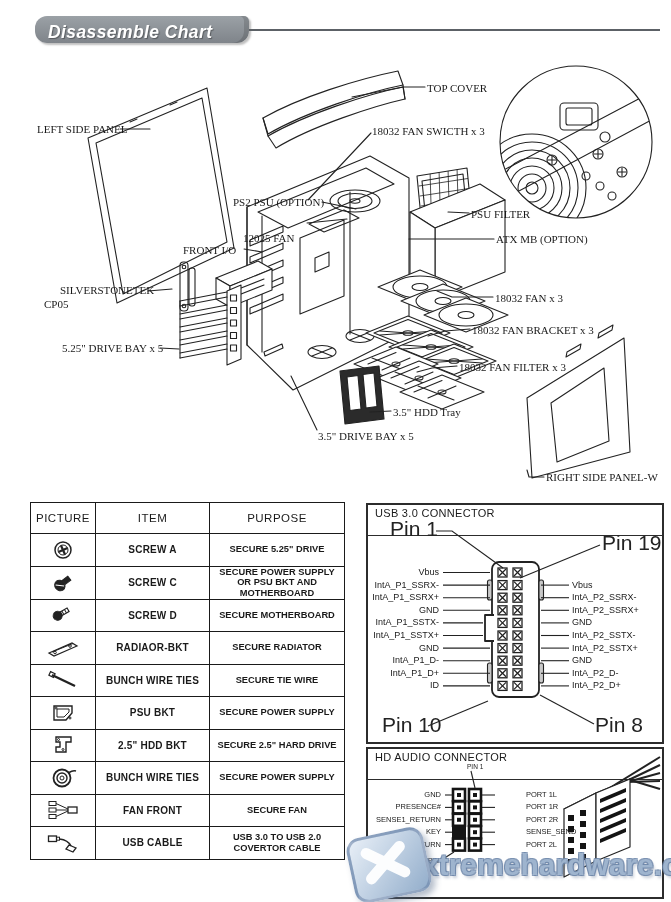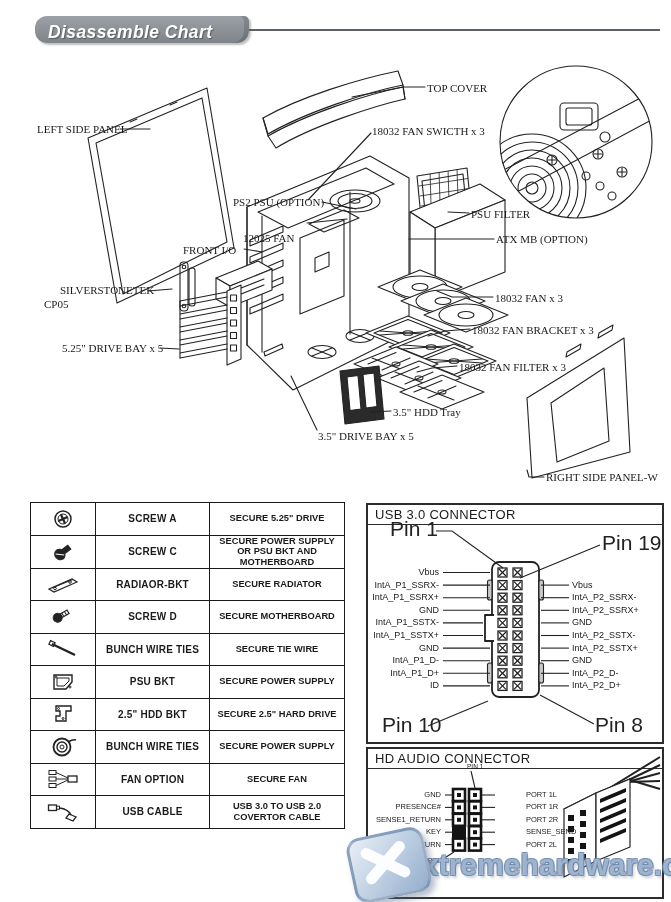--- a/index.html
+++ b/index.html
@@ -21,21 +21,21 @@
   .parts{position:absolute;left:30px;top:502px;border-collapse:collapse;table-layout:fixed;width:314px;}
   .parts th,.parts td{border:1.6px solid #1a1a1a;text-align:center;vertical-align:middle;
     padding:0 2px;overflow:hidden;}
   .parts th{height:30px;font-size:11.5px;font-weight:400;letter-spacing:.5px;}
   .parts td{height:31.5px;}
   .td-item{font-size:10px;font-weight:bold;letter-spacing:.2px;}
   .td-purpose{font-size:9.3px;font-weight:bold;line-height:1.15;}
   .td-pic svg{display:block;margin:0 auto;}
   
   .panel{position:absolute;background:#fff;border:2px solid #2c2c2c;overflow:hidden;}
-  .panel-h{font-size:13px;letter-spacing:.3px;padding:2px 0 2px 7px;border-bottom:1.5px solid #2c2c2c;}
+  .panel-h{font-size:11px;letter-spacing:.3px;padding:2px 0 16px 7px;border-bottom:1.5px solid #2c2c2c;}
   .pinbig{position:absolute;font-size:21px;color:#222;white-space:nowrap;}
   .usbL{position:absolute;right:223px;font-size:9px;white-space:nowrap;}
   .usbR{position:absolute;left:204px;font-size:9px;white-space:nowrap;}
   .audL{position:absolute;right:221px;font-size:7.5px;white-space:nowrap;}
   .audR{position:absolute;left:131px;font-size:7.5px;white-space:nowrap;margin-left:27px;}
   .tinylbl{position:absolute;font-size:6.5px;white-space:nowrap;}
   
   .wm{position:absolute;left:350px;top:832px;display:flex;align-items:center;z-index:9;}
   .wm-logo{width:72px;height:60px;border-radius:14px;transform:rotate(-12deg);
     background:linear-gradient(135deg,#e8eff7 0%,#c2d2e4 45%,#93aecb 100%);
@@ -318,20 +318,25 @@
 <span class="lbl" style="left:318px;top:430px">3.5" DRIVE BAY x 5</span>
 <span class="lbl" style="left:546px;top:471px">RIGHT SIDE PANEL-W</span>
 
 <table class="parts">
   <colgroup>
       <col style="width:65px">
       <col style="width:114px">
       <col style="width:135px">
     </colgroup>
   <tbody>
+      <tr>
+    <th>PICTURE</th>
+    <th>ITEM</th>
+    <th>PURPOSE</th>
+  </tr>
   <tr>
     <td class="td-pic">
           <svg width="34" height="24" viewBox="0 0 34 24" stroke="#222" fill="none">
             <circle cx="17" cy="12" r="8" stroke-width="1.5"></circle>
             <circle cx="17" cy="12" r="5" stroke-width="1"></circle>
             <g stroke-width="2.2">
               <line x1="12.5" y1="14" x2="21.5" y2="10"></line>
               <line x1="15" y1="7.5" x2="19" y2="16.5"></line>
             </g>
           </svg>
@@ -348,42 +353,42 @@
               <line x1="10" y1="9" x2="16" y2="15" stroke="#fff"></line>
             </g>
           </svg>
         </td>
     <td class="td-item">SCREW C</td>
     <td class="td-purpose">SECURE POWER SUPPLY OR PSU BKT AND MOTHERBOARD</td>
   </tr>
   <tr>
     <td class="td-pic">
           <svg width="34" height="24" viewBox="0 0 34 24" stroke="#222" fill="none">
-            <polygon points="3,17 26,7 31,10 8,20" stroke-width="1.2"></polygon>
-            <line x1="6" y1="16" x2="27" y2="7.5"></line>
-            <circle cx="9" cy="16.5" r="1.3"></circle>
-            <circle cx="24" cy="10" r="1.3"></circle>
-          </svg>
-        </td>
-    <td class="td-item">RADIAOR-BKT</td>
-    <td class="td-purpose">SECURE RADIATOR</td>
-  </tr>
-  <tr>
-    <td class="td-pic">
-          <svg width="34" height="24" viewBox="0 0 34 24" stroke="#222" fill="none">
             <g transform="rotate(-30 17 12)">
               <circle cx="12" cy="10" r="4.5" fill="#222"></circle>
               <rect x="16" y="8" width="8" height="4" stroke-width="1.2"></rect>
               <line x1="18" y1="8" x2="18" y2="12"></line>
               <line x1="21" y1="8" x2="21" y2="12"></line>
             </g>
           </svg>
         </td>
     <td class="td-item">SCREW D</td>
     <td class="td-purpose">SECURE MOTHERBOARD</td>
+  </tr>
+  <tr>
+    <td class="td-pic">
+          <svg width="34" height="24" viewBox="0 0 34 24" stroke="#222" fill="none">
+            <polygon points="3,17 26,7 31,10 8,20" stroke-width="1.2"></polygon>
+            <line x1="6" y1="16" x2="27" y2="7.5"></line>
+            <circle cx="9" cy="16.5" r="1.3"></circle>
+            <circle cx="24" cy="10" r="1.3"></circle>
+          </svg>
+        </td>
+    <td class="td-item">RADIAOR-BKT</td>
+    <td class="td-purpose">SECURE RADIATOR</td>
   </tr>
   <tr>
     <td class="td-pic">
           <svg width="34" height="24" viewBox="0 0 34 24" stroke="#222" fill="none">
             <line x1="6" y1="7" x2="29" y2="18" stroke-width="2.4"></line>
             <rect x="3.5" y="4.5" width="5" height="4" transform="rotate(25 6 6.5)" stroke-width="1.2"></rect>
           </svg>
         </td>
     <td class="td-item">BUNCH WIRE TIES</td>
     <td class="td-purpose">SECURE TIE WIRE</td>
@@ -428,21 +433,21 @@
           <svg width="34" height="24" viewBox="0 0 34 24" stroke="#222" fill="none">
             <rect x="3" y="3.5" width="7" height="4"></rect>
             <rect x="3" y="10" width="7" height="4"></rect>
             <rect x="3" y="16.5" width="7" height="4"></rect>
             <line x1="10" y1="5.5" x2="22" y2="11"></line>
             <line x1="10" y1="12" x2="22" y2="12"></line>
             <line x1="10" y1="18.5" x2="22" y2="13"></line>
             <rect x="22" y="9" width="9" height="6" stroke-width="1.3"></rect>
           </svg>
         </td>
-    <td class="td-item">FAN OPTION</td>
+    <td class="td-item">FAN FRONT</td>
     <td class="td-purpose">SECURE FAN</td>
   </tr>
   <tr>
     <td class="td-pic">
           <svg width="34" height="24" viewBox="0 0 34 24" stroke="#222" fill="none">
             <rect x="2.5" y="5" width="8" height="5.5" stroke-width="1.3"></rect>
             <rect x="10.5" y="6.2" width="3" height="3" stroke-width="1"></rect>
             <path d="M13.5,8 Q22,9 25,15" stroke-width="1.6"></path>
             <polygon points="23,14 30,17 27,21 20,18" stroke-width="1.3"></polygon>
           </svg>

